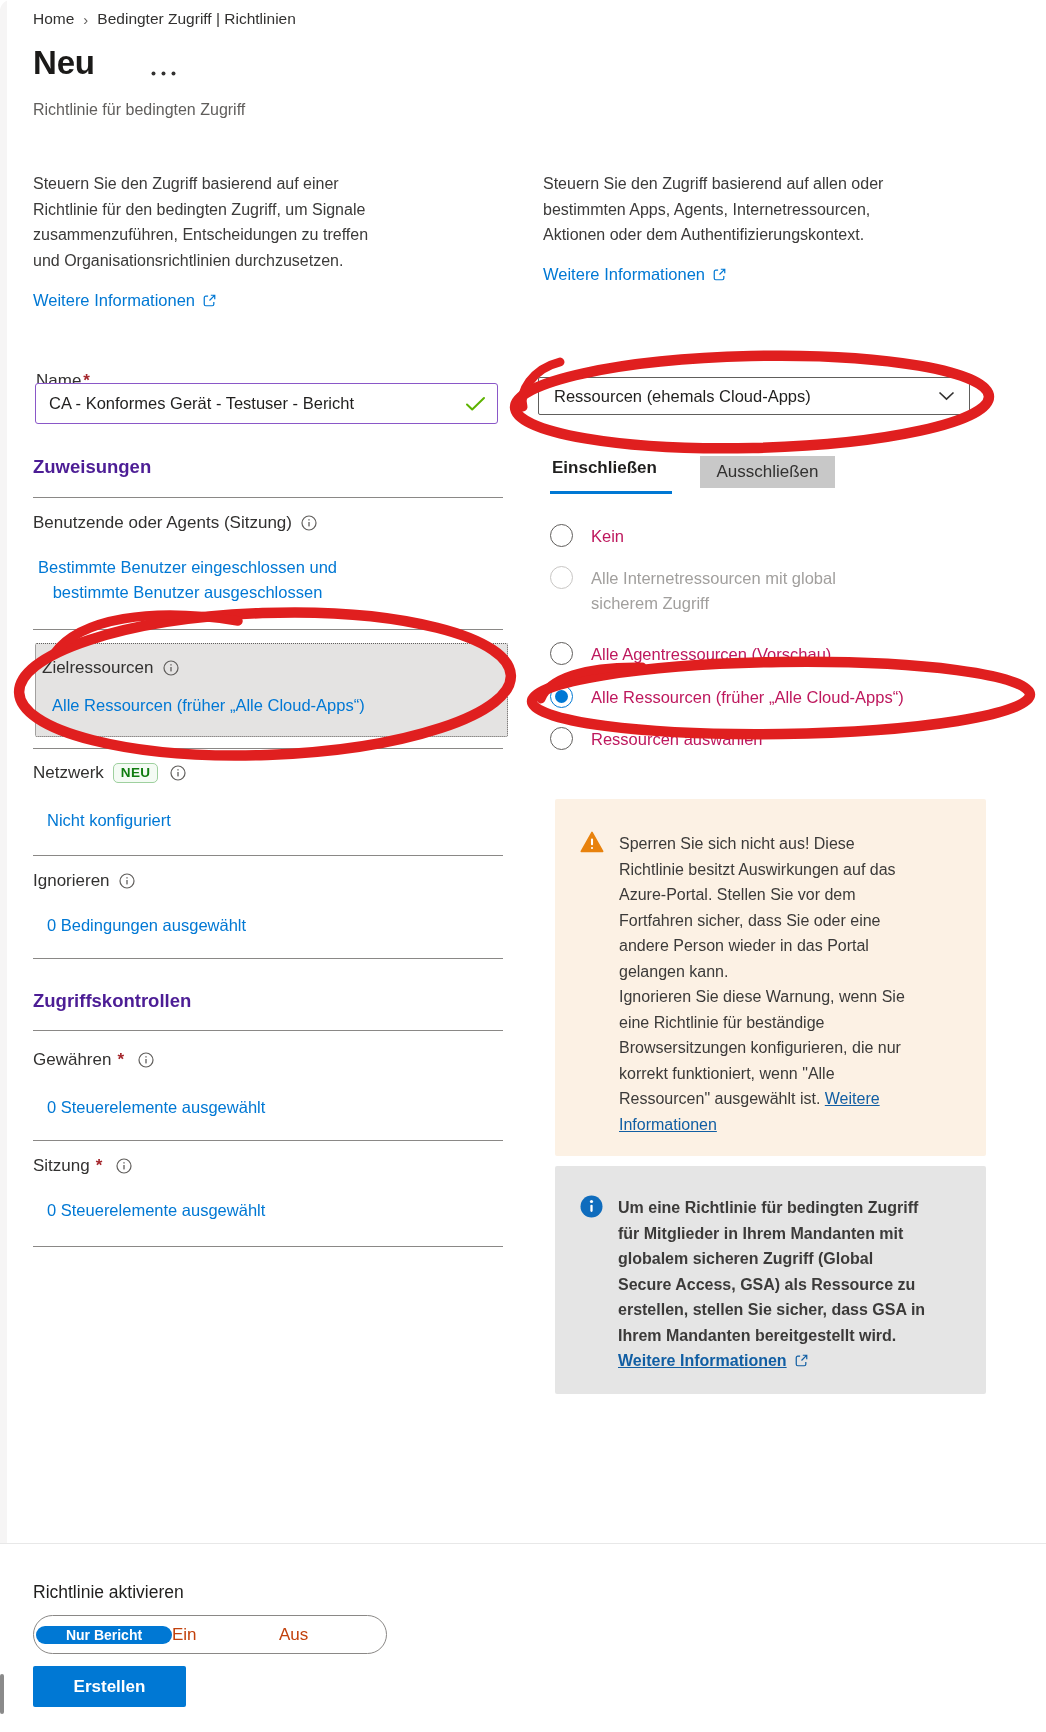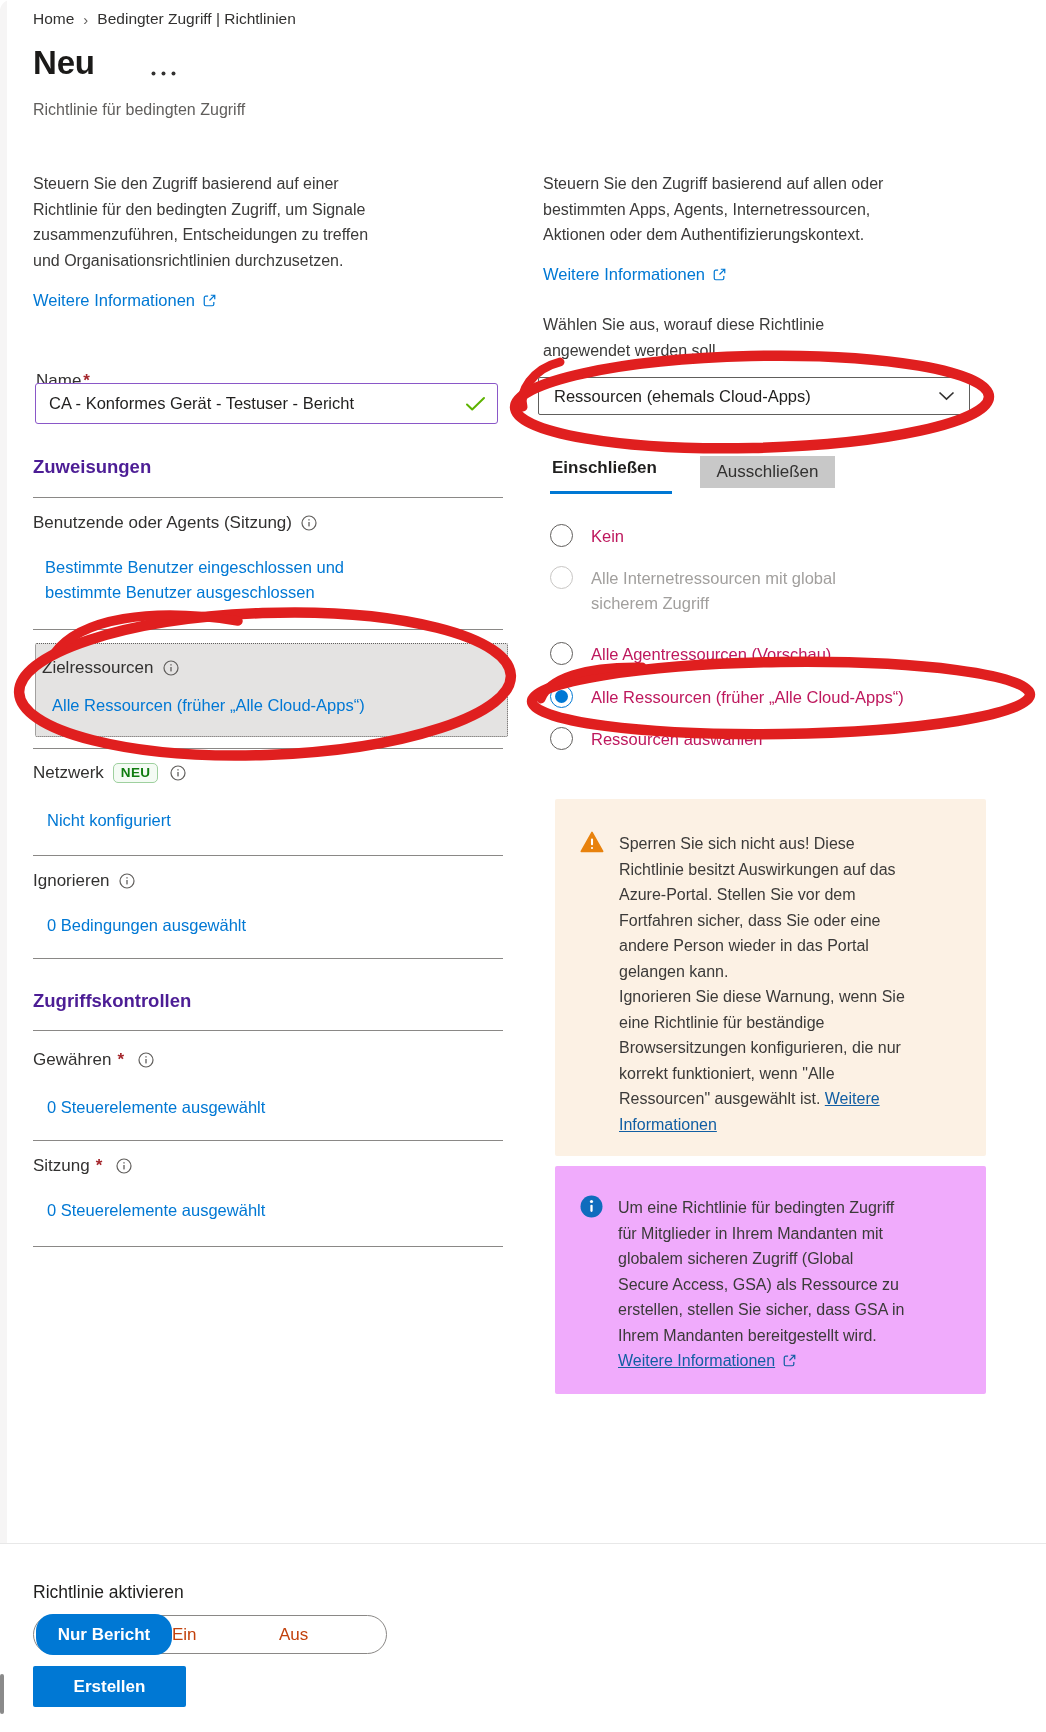--- a/index.html
+++ b/index.html
@@ -29,25 +29,25 @@
   .tab-inactive{background:#c8c8c8;color:#323130;font-size:17px;height:32px;width:135px;display:flex;align-items:center;justify-content:center;cursor:pointer;}
   .radio-row{display:flex;align-items:flex-start;gap:18px;cursor:pointer;}
   .rc{width:23px;height:23px;border-radius:50%;border:1px solid #605e5c;background:#fff;flex:0 0 auto;position:relative;box-sizing:border-box;}
   .rc.sel{border-color:#0078d4;}
   .rc.sel::after{content:"";position:absolute;inset:4px;border-radius:50%;background:#0078d4;}
   .rc.dis{border-color:#c8c6c4;}
   .radio-lbl{font-size:16.5px;color:#be185d;line-height:25px;padding-top:0;}
   .radio-lbl.dis{color:#a19f9d;}
   .msgbox{box-sizing:border-box;width:431px;display:flex;gap:15px;padding:32px 16px 5px 25px;border-radius:2px;}
   .msg-warn{background:#fcf1e4;}
-  .msg-info{background:#f0abfc;}
+  .msg-info{background:#e5e5e5;font-weight:bold;}
   .msg-txt{font-size:16px;line-height:25.5px;color:#3b3a39;width:350px;}
   .msg-lnk{color:#115ea3;text-decoration:underline;cursor:pointer;}
   .toggle{border:1px solid #8a8886;border-radius:20px;display:flex;align-items:center;width:354px;height:39px;box-sizing:border-box;background:#fff;}
-  .tseg-on{background:#0078d4;color:#fff;font-weight:700;border-radius:17px;height:41px;margin-left:2px;width:136px;display:flex;align-items:center;justify-content:center;font-size:17px;cursor:pointer;}
+  .tseg-on{background:#0078d4;color:#fff;font-weight:700;border-radius:17px;height:18px;margin-left:2px;width:136px;display:flex;align-items:center;justify-content:center;font-size:14px;cursor:pointer;}
   .tseg{flex:1;text-align:left;font-size:17px;color:#c2410c;cursor:pointer;}
   .create-btn{background:#0078d4;color:#fff;font-weight:600;font-size:17px;border:none;border-radius:2px;width:153px;height:41px;cursor:pointer;font-family:inherit;}
   .ico{display:inline-flex;align-items:center;justify-content:center;}
   svg{display:block;}
   .annot{pointer-events:none;}
 </style>
 </head>
 <body>
 
 <div class="page">
@@ -100,21 +100,21 @@
   <div class="abs lblrow" style="left:33px;top:513px;">
     <span>Benutzende oder Agents (Sitzung)</span>
     <span class="ico">
       <svg width="16" height="16" viewBox="0 0 16 16">
           <circle cx="8" cy="8" r="7" fill="none" stroke="#605e5c" stroke-width="1.2"></circle>
           <rect x="7.35" y="7" width="1.3" height="4.4" fill="#605e5c"></rect>
           <rect x="7.35" y="4.2" width="1.3" height="1.3" fill="#605e5c"></rect>
         </svg>
     </span>
   </div>
-  <a class="abs lnk pre" style="left:45px;top:555px;">Bestimmte Benutzer eingeschlossen und
+  <a class="abs lnk pre" style="left:38px;top:555px;text-align:center;">Bestimmte Benutzer eingeschlossen und
 bestimmte Benutzer ausgeschlossen</a>
 
   <div class="abs hr" style="top:629px;"></div>
 
   <div class="abs target-box" style="left:35px;top:643px;">
     <div class="lblrow" style="margin:14px 0 0 6px;">
       <span>Zielressourcen</span>
       <span class="ico">
         <svg width="16" height="16" viewBox="0 0 16 16">
             <circle cx="8" cy="8" r="7" fill="none" stroke="#605e5c" stroke-width="1.2"></circle>
@@ -196,22 +196,20 @@
   <a class="abs lnk lnk-row" style="left:543px;top:262px;">
     <span>Weitere Informationen</span>
     <span class="ico">
       <svg width="15" height="15" viewBox="0 0 16 16">
           <path d="M6.5 3.4H4C3.1 3.4 2.4 4.1 2.4 5v7c0 .9.7 1.6 1.6 1.6h7c.9 0 1.6-.7 1.6-1.6V9.6" fill="none" stroke="currentColor" stroke-width="1.3"></path>
           <path d="M9.4 2.4h4.2v4.2M13.4 2.6L8 8" fill="none" stroke="currentColor" stroke-width="1.3"></path>
         </svg>
     </span>
   </a>
 
-  <div class="abs body-txt pre" style="left:543px;top:312px;width:380px;">Wählen Sie aus, worauf diese Richtlinie
-angewendet werden soll.</div>
 
   <div class="abs dd" style="left:538px;top:377px;">
     <span>Ressourcen (ehemals Cloud-Apps)</span>
     <span class="ico">
       <svg width="17" height="10" viewBox="0 0 17 10">
           <path d="M1.5 1.5L8.5 8.2L15.5 1.5" fill="none" stroke="#323130" stroke-width="1.6"></path>
         </svg>
     </span>
   </div>
 

